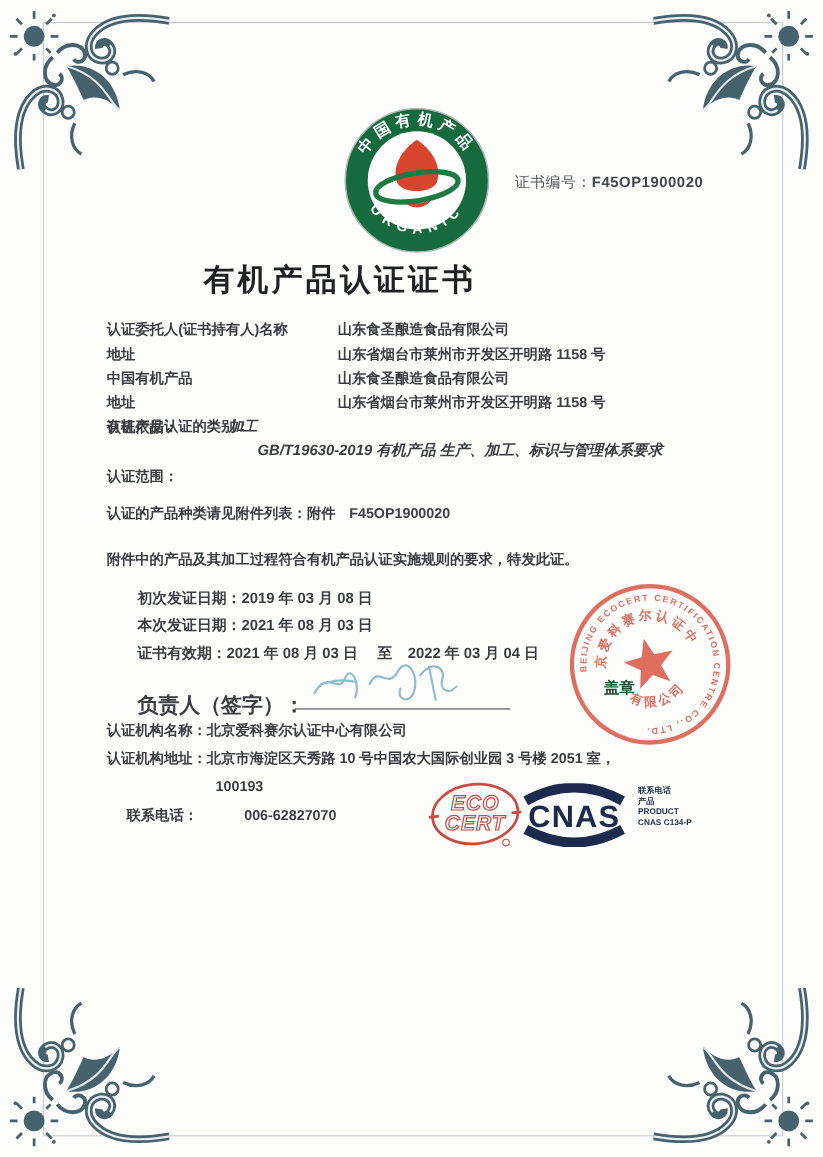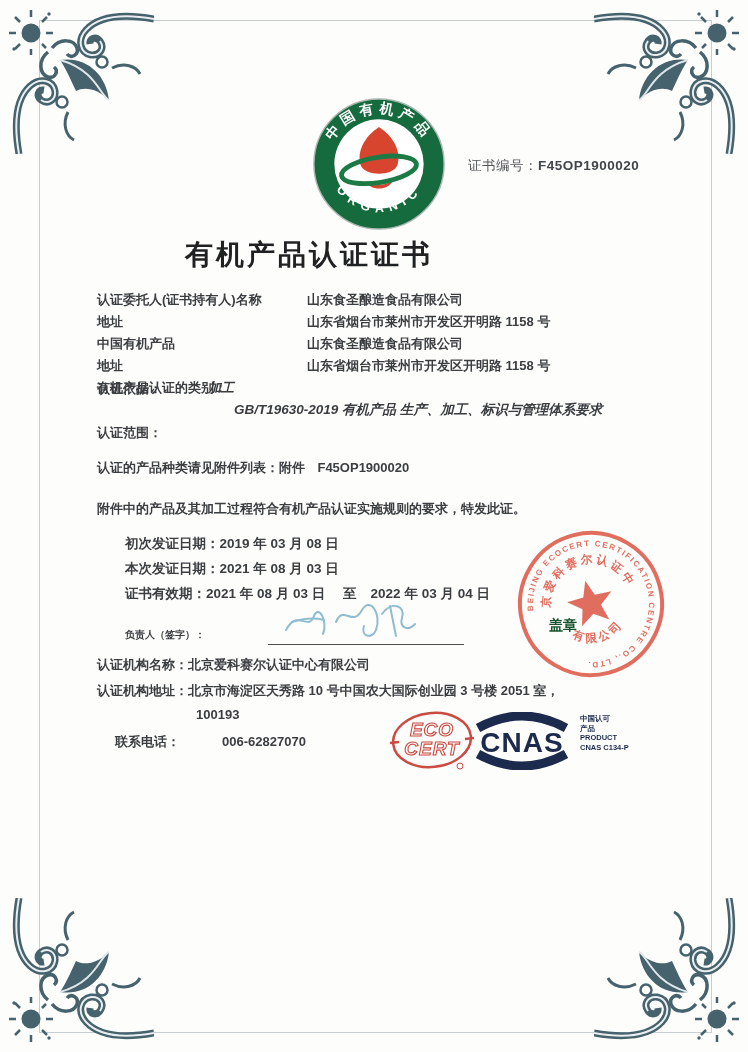--- a/index.html
+++ b/index.html
@@ -138,21 +138,21 @@
   <span>初次发证日期：</span><span>2019 年 03 月 08 日</span>
 </div>
 <div class="abs dateline" style="left:125px;top:560px;">
   <span>本次发证日期：</span><span>2021 年 08 月 03 日</span>
 </div>
 <div class="abs dateline" style="left:125px;top:585px;">
   <span>证书有效期：</span><span>2021 年 08 月 03 日</span>
   <span style="margin:0 14px;">至</span><span>2022 年 03 月 04 日</span>
 </div>
 
-<div class="abs lbl" style="left:125px;top:628px;font-size:10px;">负责人（签字）：</div>
+<div class="abs lbl" style="left:125px;top:628px;font-size:19px;">负责人（签字）：</div>
 <div class="sig-line"></div>
 <svg class="abs" style="left:278px;top:592px;width:150px;height:52px;" viewBox="0 0 150 52">
   <g fill="none" stroke="#85b6cd" stroke-width="2" stroke-linecap="round" opacity=".9">
     <path d="M8,38 C20,16 30,40 36,24 C41,12 50,30 45,42"></path>
     <path d="M14,30 C26,26 38,26 46,28"></path>
     <path d="M58,30 C66,12 74,36 84,18 C92,4 104,22 98,38 C94,48 82,44 86,34"></path>
     <path d="M104,22 C114,8 128,14 124,26 C121,35 130,40 137,32"></path>
     <path d="M112,14 L118,44"></path>
   </g>
 </svg>
@@ -198,17 +198,17 @@
   <text x="44" y="52" text-anchor="middle" font-size="19" font-weight="800" font-style="italic" fill="#ffffff" stroke="#c94b42" stroke-width="1.1" letter-spacing="1">CERT</text>
   <circle cx="72" cy="63" r="3" fill="none" stroke="#c94b42" stroke-width="1"></circle>
 </svg>
 
 <svg class="abs" style="left:468px;top:712px;width:108px;height:58px;" viewBox="0 0 108 58">
   <path d="M10,16 Q54,-8 98,16" fill="none" stroke="#1c2b4d" stroke-width="9"></path>
   <path d="M10,42 Q54,66 98,42" fill="none" stroke="#1c2b4d" stroke-width="9"></path>
   <text x="54" y="40" text-anchor="middle" font-size="28" font-weight="800" letter-spacing="1" fill="#1c2b4d">CNAS</text>
 </svg>
 <div class="abs cnas-side" style="left:580px;top:714px;">
-  <div>中国认可</div>
+  <div>联系电话</div>
   <div>产品</div>
   <div>PRODUCT</div>
   <div>CNAS C134-P</div>
 </div>
 
 </body></html>

